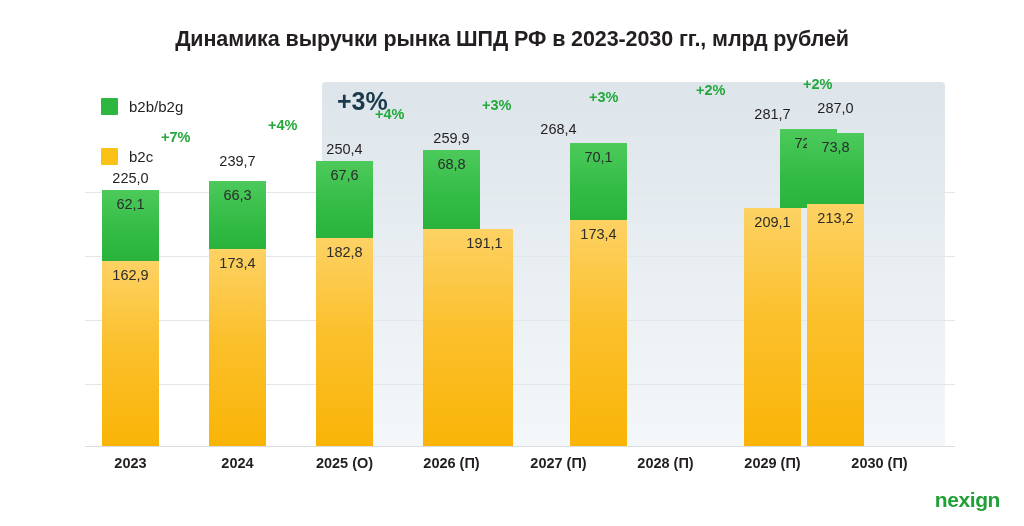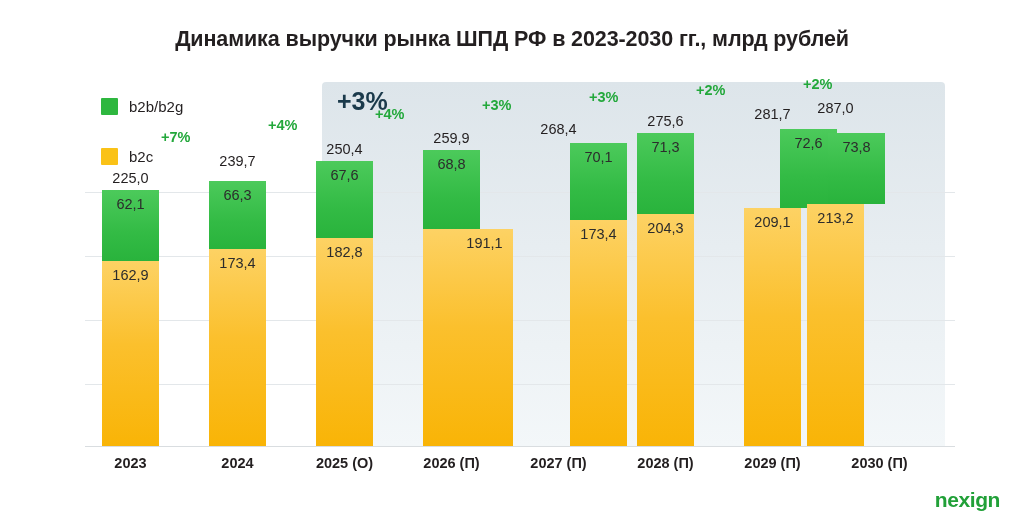--- a/index.html
+++ b/index.html
@@ -256,45 +256,36 @@
         <div class="bar-total" style="bottom: 309.305px;">268,4</div>
         <div class="seg seg-b2b" style="height: 77px;">
           <span class="seg-value">70,1</span>
         </div>
         <div class="seg seg-b2c" style="height: 225.566px;">
           <span class="seg-value">173,4</span>
         </div>
       </div>
       <div class="cat-label" style="left: 498.5px;">2027 (П)</div>
       <div class="growth-label" style="left: 482px; top: 96.695px;">+3%</div>
-      <div class="bar-group" style="left: 637px; bottom: 80px;">
-        <div class="bar-total" style="bottom: 317.495px;">275,6</div>
-        <div class="seg seg-b2b" style="height: 81.1037px;">
-          <span class="seg-value">71,3</span>
-        </div>
-        <div class="seg seg-b2c" style="height: 232.391px;">
-          <span class="seg-value">204,3</span>
-        </div>
-      </div>
       <div class="cat-label" style="left: 605.5px;">2028 (П)</div>
       <div class="growth-label" style="left: 589px; top: 88.505px;">+3%</div>
       <div class="bar-group" style="left: 744px; bottom: 80px;">
         <div class="bar-total" style="bottom: 324.434px;">281,7</div>
         <div class="seg seg-b2b" style="height: 79px; margin-left: 36px;">
           <span class="seg-value">72,6</span>
         </div>
         <div class="seg seg-b2c" style="height: 237.851px;">
           <span class="seg-value">209,1</span>
         </div>
       </div>
       <div class="cat-label" style="left: 712.5px;">2029 (П)</div>
       <div class="growth-label" style="left: 696px; top: 81.5662px;">+2%</div>
       <div class="bar-group" style="left: 807px; bottom: 80px;">
         <div class="bar-total" style="bottom: 330.462px;">287,0</div>
-        <div class="seg seg-b2b" style="height: 71px; margin-left: 21px;">
+        <div class="seg seg-b2b" style="height: 71px;">
           <span class="seg-value">73,8</span>
         </div>
         <div class="seg seg-b2c" style="height: 242.515px;">
           <span class="seg-value">213,2</span>
         </div>
       </div>
       <div class="cat-label" style="left: 819.5px;">2030 (П)</div>
       <div class="growth-label" style="left: 803px; top: 75.5375px;">+2%</div>
     </div>
 

